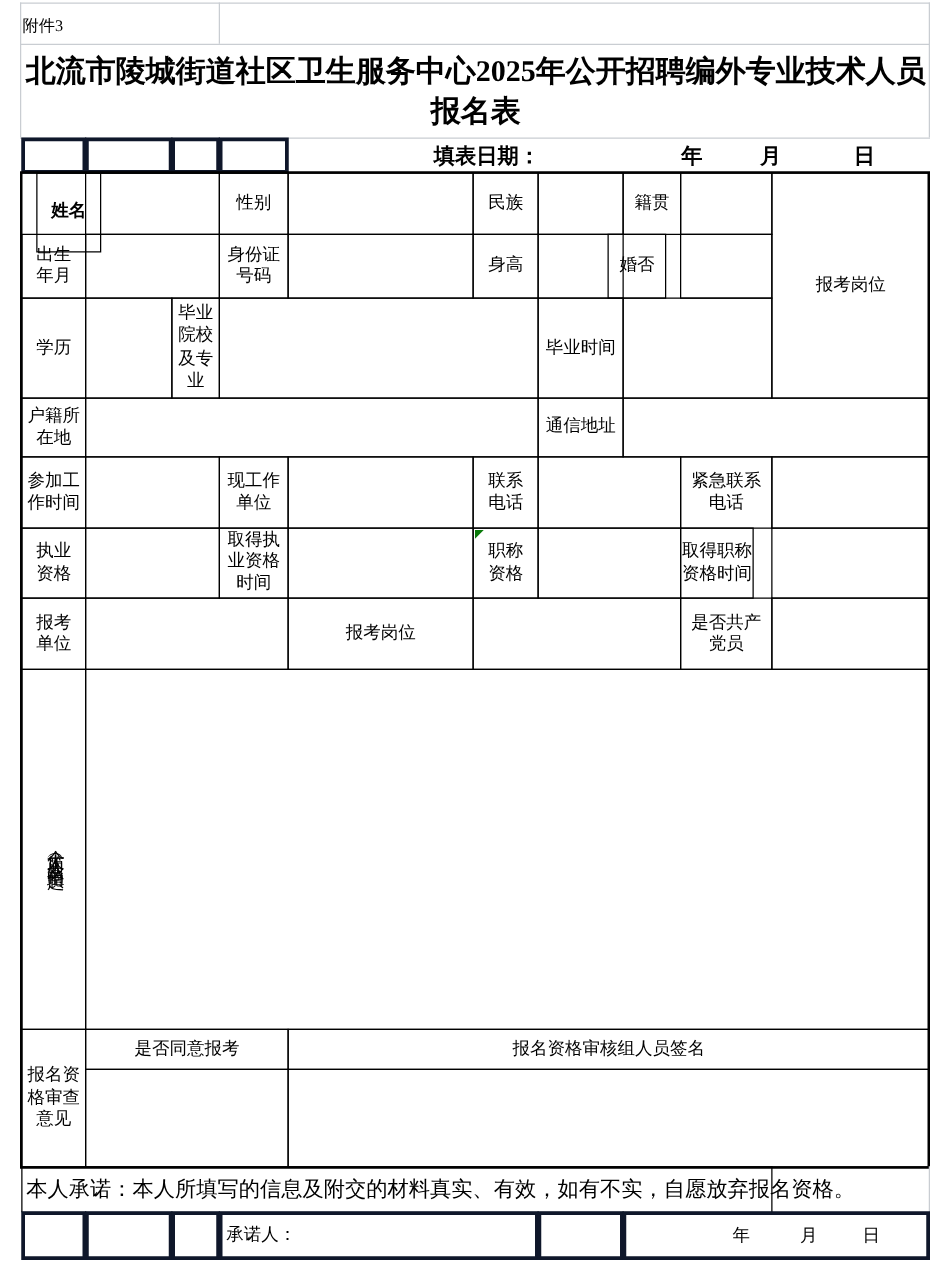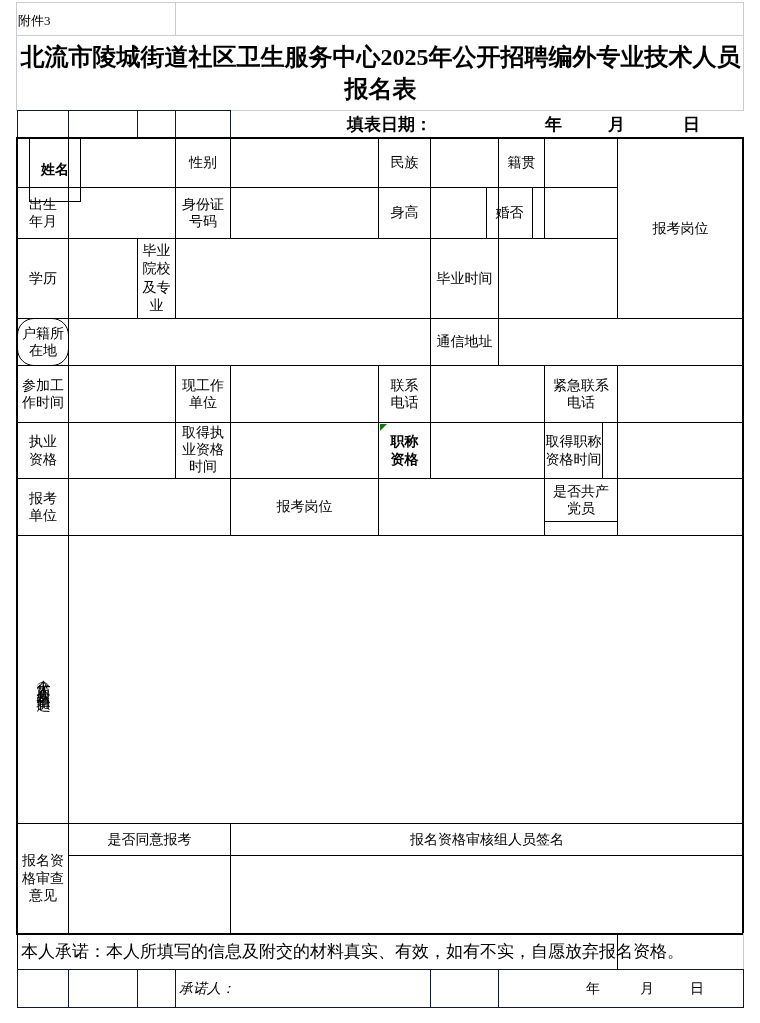--- a/index.html
+++ b/index.html
@@ -5,21 +5,21 @@
   html,body{margin:0;padding:0;}
   body{
     width:760px;height:1023px;position:relative;background:#fff;
     font-family:"Liberation Serif", serif;color:#000;overflow:hidden;
   }
   .cell{
     position:absolute;box-sizing:border-box;border:1px solid #000;
     display:flex;align-items:center;justify-content:center;
     text-align:center;font-size:14px;line-height:1.25;white-space:pre-line;
   }
-  .gray{border:1px solid #0f172a;font-style:italic;}
+  .gray{border:3px solid #0f172a;}
   .grayline{position:absolute;background:#c9cdd2;}
   .txt{position:absolute;display:flex;align-items:center;font-size:14px;}
   .vert{writing-mode:vertical-rl;text-orientation:mixed;letter-spacing:2px;line-height:1;}
   .left{justify-content:flex-start;text-align:left;}
   .outerborder{position:absolute;left:16px;top:137px;width:728px;height:798px;
     border:2px solid #000;box-sizing:border-box;pointer-events:none;}
   .title{font-weight:bold;font-size:24px;letter-spacing:0px;text-align:center;}
   .datebold{font-weight:bold;font-size:17px;margin-left:29px;}
   .promise{font-size:17px;white-space:nowrap;}
   .triangle{position:absolute;width:0;height:0;border-top:7px solid #0a7a0a;border-right:7px solid transparent;}
@@ -71,21 +71,21 @@
 <div class="cell" style="left:17px;top:238px;width:52px;height:81px;">学历</div>
 <div class="cell" style="left:68px;top:238px;width:70px;height:81px;"></div>
 <div class="cell" style="left:137px;top:238px;width:39px;height:81px;line-height:1.3;">毕业
 院校
 及专
 业</div>
 <div class="cell" style="left:175px;top:238px;width:256px;height:81px;"></div>
 <div class="cell" style="left:430px;top:238px;width:69px;height:81px;">毕业时间</div>
 <div class="cell" style="left:498px;top:238px;width:120px;height:81px;"></div>
 
-<div class="cell" style="left:17px;top:318px;width:52px;height:48px;border-radius:17px;">户籍所
+<div class="cell" style="left:17px;top:318px;width:52px;height:48px;">户籍所
 在地</div>
 <div class="cell" style="left:68px;top:318px;width:363px;height:48px;"></div>
 <div class="cell" style="left:430px;top:318px;width:69px;height:48px;">通信地址</div>
 <div class="cell" style="left:498px;top:318px;width:246px;height:48px;"></div>
 
 <div class="cell" style="left:17px;top:365px;width:52px;height:58px;">参加工
 作时间</div>
 <div class="cell" style="left:68px;top:365px;width:108px;height:58px;"></div>
 <div class="cell" style="left:175px;top:365px;width:56px;height:58px;">现工作
 单位</div>
@@ -97,34 +97,34 @@
 电话</div>
 <div class="cell" style="left:617px;top:365px;width:127px;height:58px;"></div>
 
 <div class="cell" style="left:17px;top:422px;width:52px;height:57px;">执业
 资格</div>
 <div class="cell" style="left:68px;top:422px;width:108px;height:57px;"></div>
 <div class="cell" style="left:175px;top:422px;width:56px;height:57px;line-height:1.2;">取得执
 业资格
 时间</div>
 <div class="cell" style="left:230px;top:422px;width:149px;height:57px;"></div>
-<div class="cell" style="left:378px;top:422px;width:53px;height:57px;font-weight:bold;">职称
+<div class="cell" style="left:378px;top:422px;width:53px;height:57px;">职称
 资格</div>
 <div class="triangle" style="left:380px;top:424px;"></div>
 <div class="cell" style="left:430px;top:422px;width:115px;height:57px;"></div>
 <div class="cell" style="left:544px;top:422px;width:59px;height:57px;">取得职称
 资格时间</div>
 <div class="cell" style="left:617px;top:422px;width:127px;height:57px;"></div>
 
 <div class="cell" style="left:17px;top:478px;width:52px;height:58px;">报考
 单位</div>
 <div class="cell" style="left:68px;top:478px;width:163px;height:58px;"></div>
 <div class="cell" style="left:230px;top:478px;width:149px;height:58px;">报考岗位</div>
 <div class="cell" style="left:378px;top:478px;width:167px;height:58px;"></div>
-<div class="cell" style="left:544px;top:478px;width:74px;height:44px;">是否共产
+<div class="cell" style="left:544px;top:478px;width:74px;height:58px;">是否共产
 党员</div>
 <div class="cell" style="left:617px;top:478px;width:127px;height:58px;"></div>
 
 <div class="cell" style="left:17px;top:535px;width:52px;height:289px;">
   <span class="vert">个人简历（从高中填起）</span>
 </div>
 <div class="cell" style="left:68px;top:535px;width:676px;height:289px;"></div>
 
 <div class="cell" style="left:17px;top:823px;width:52px;height:111px;">报名资
 格审查

